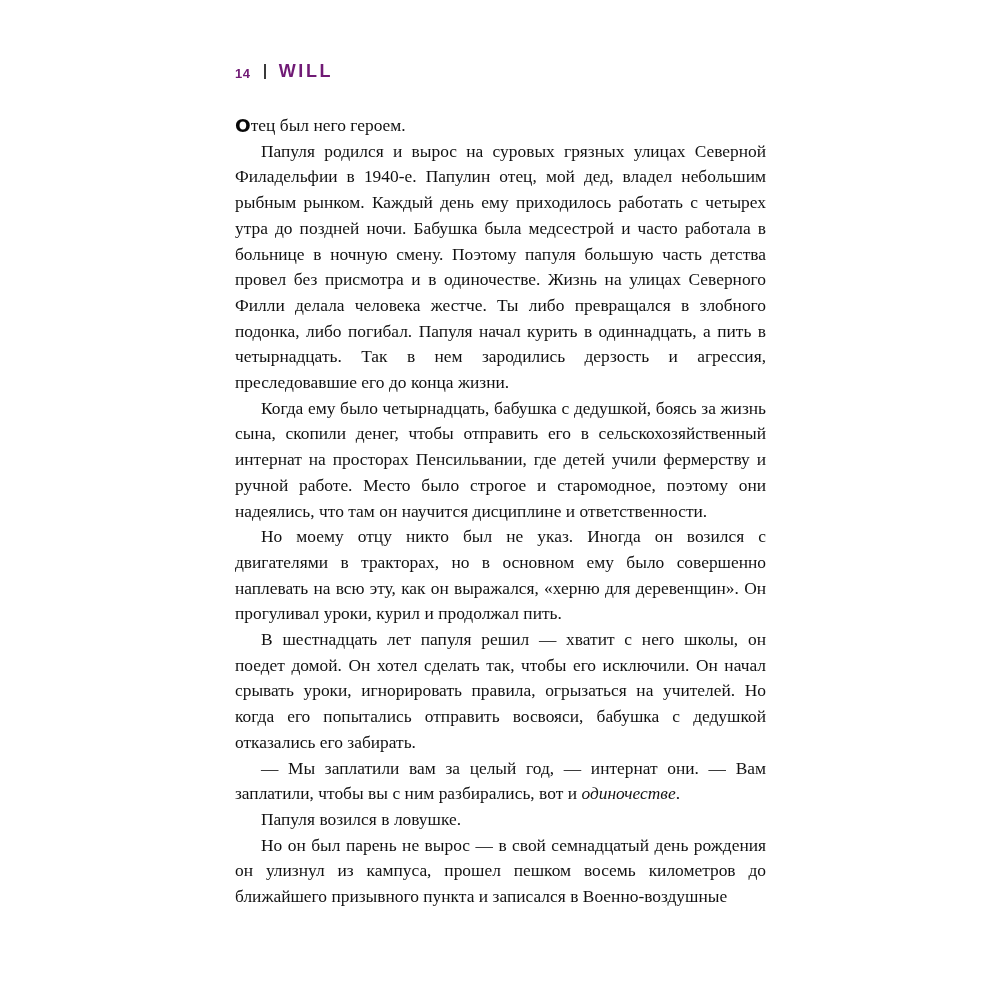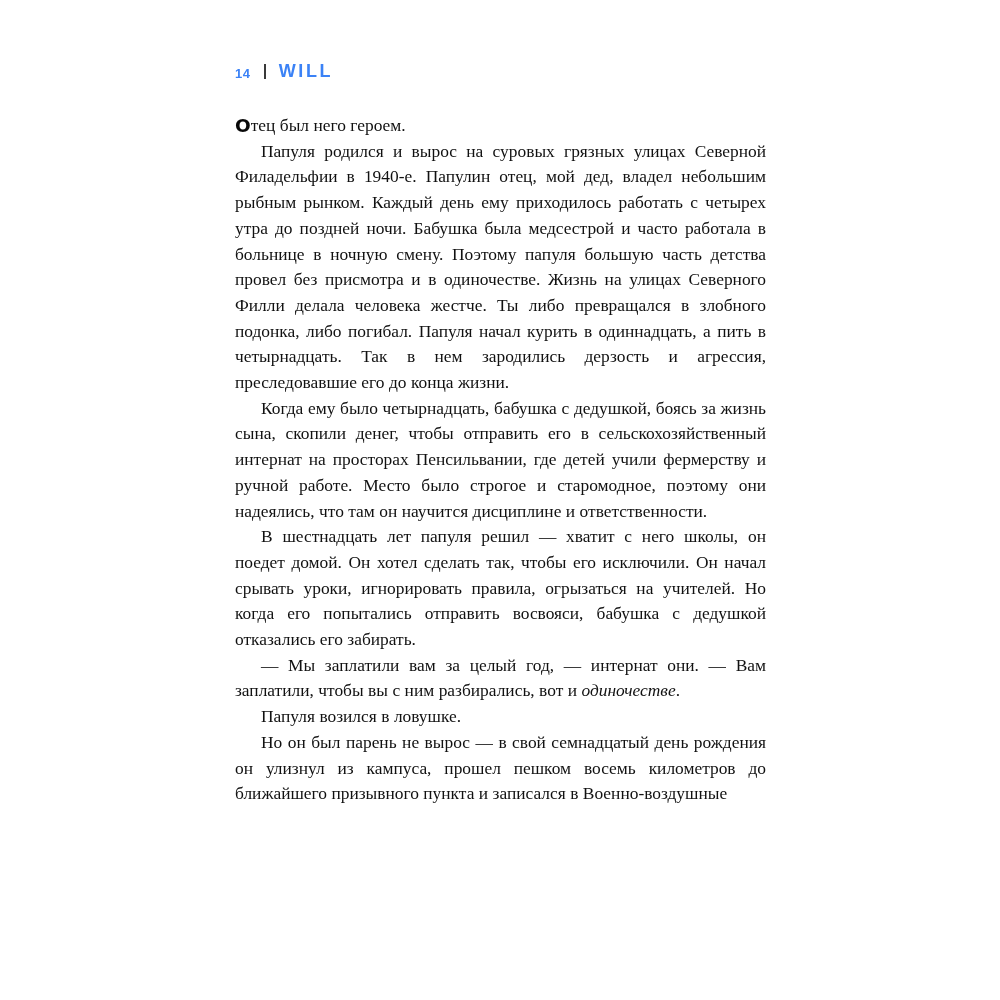--- a/index.html
+++ b/index.html
@@ -23,21 +23,21 @@
     box-sizing: border-box;
   }
   .running-head {
     position: absolute;
     left: 235px;
     top: 61px;
     display: flex;
     align-items: center;
     height: 20px;
     font-family: "Liberation Sans", "DejaVu Sans", sans-serif;
-    color: #3b82f6;
+    color: #701a75;
   }
   .rh-folio {
     font-size: 13px;
     font-weight: 600;
     letter-spacing: 0.4px;
     line-height: 1;
     position: relative;
     top: 2px;
   }
   .rh-rule {
@@ -106,20 +106,21 @@
 
   <div class="text-block">
 
     <p class="para first"><span class="dropcap">О</span><span>тец был него героем.</span></p>
 
 
     <p class="para">Папуля родился и вырос на суровых грязных улицах Северной Филадельфии в 1940-е. Папулин отец, мой дед, владел небольшим рыбным рынком. Каждый день ему приходилось работать с четырех утра до поздней ночи. Бабушка была медсестрой и часто работала в больнице в ночную смену. Поэтому папуля большую часть детства провел без присмотра и в одиночестве. Жизнь на улицах Северного Филли делала человека жестче. Ты либо превращался в злобного подонка, либо погибал. Папуля начал курить в одиннадцать, а пить в четырнадцать. Так в нем зародились дерзость и агрессия, преследовавшие его до конца жизни.</p>
 
     <p class="para">Когда ему было четырнадцать, бабушка с дедушкой, боясь за жизнь сына, скопили денег, чтобы отправить его в сельскохозяйственный интернат на просторах Пенсильвании, где детей учили фермерству и ручной работе. Место было строгое и старомодное, поэтому они надеялись, что там он научится дисциплине и ответственности.</p>
 
+    <p class="para">Но моему отцу никто был не указ. Иногда он возился с двигателями в тракторах, но в основном ему было совершенно наплевать на всю эту, как он выражался, «херню для деревенщин». Он прогуливал уроки, курил и продолжал пить.</p>
 
     <p class="para">В шестнадцать лет папуля решил — хватит с него школы, он поедет домой. Он хотел сделать так, чтобы его исключили. Он начал срывать уроки, игнорировать правила, огрызаться на учителей. Но когда его попытались отправить восвояси, бабушка с дедушкой отказались его забирать.</p>
 
     <p class="para"><span>— Мы заплатили вам за целый год, — интернат они. — Вам заплатили, чтобы вы с ним разбирались, вот и </span><em class="ital">одиночестве</em><span>.</span></p>
 
     <p class="para">Папуля возился в ловушке.</p>
 
     <p class="para">Но он был парень не вырос — в свой семнадцатый день рождения он улизнул из кампуса, прошел пешком восемь километров до ближайшего призывного пункта и записался в Военно-воздушные</p>
 
   </div>

